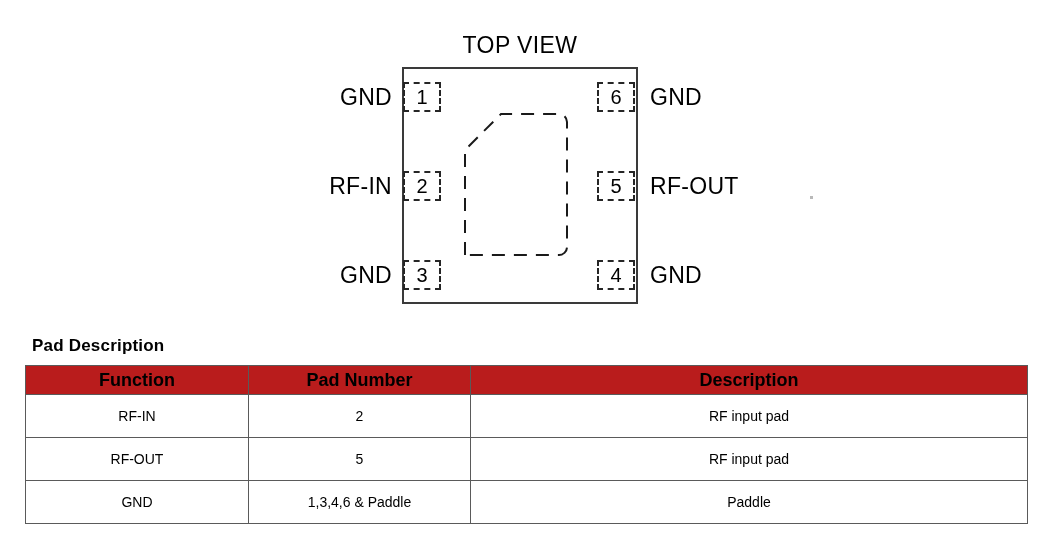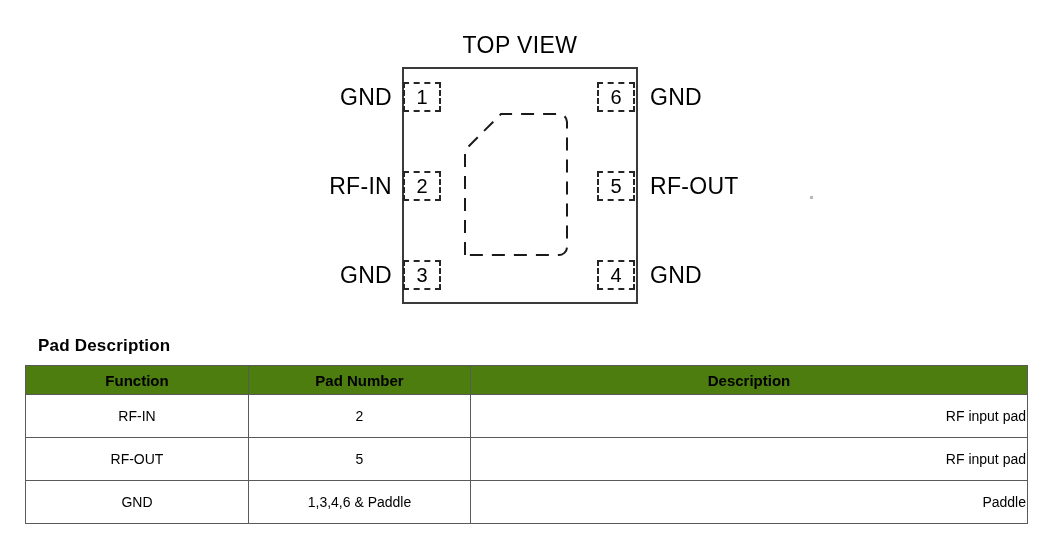--- a/index.html
+++ b/index.html
@@ -95,48 +95,48 @@
   
   #table-section {
     position: absolute;
     left: 25px;
     top: 336px;
     width: 1002px;
   }
   #pad-description-heading {
     font-size: 17px;
     font-weight: bold;
-    margin: 0 0 9px 13px;
+    margin: 0 0 9px 7px;
     letter-spacing: 0.2px;
   }
   table#pad-table {
     border-collapse: collapse;
     width: 1002px;
     table-layout: fixed;
   }
   table#pad-table th,
   table#pad-table td {
     border: 1px solid #5a5a5a;
     font-size: 14px;
     font-weight: normal;
     color: #000;
   }
   table#pad-table thead th {
-    background: #4d7c0f;
+    background: #b91c1c;
     font-weight: bold;
     height: 26px;
     text-align: center;
-    font-size: 15px;
+    font-size: 18px;
   }
   table#pad-table tbody td {
     height: 40px;
     background: #ffffff;
   }
   td.col-function, td.col-padnumber { text-align: center; }
-  td.col-description { text-align: right; }
+  td.col-description { text-align: center; }
   col.c-function    { width: 223px; }
   col.c-padnumber   { width: 222px; }
   col.c-description { width: 557px; }
 </style>
 </head>
 <body>
 
 <div id="diagram">
 
   <div id="top-view-label">TOP VIEW</div>

